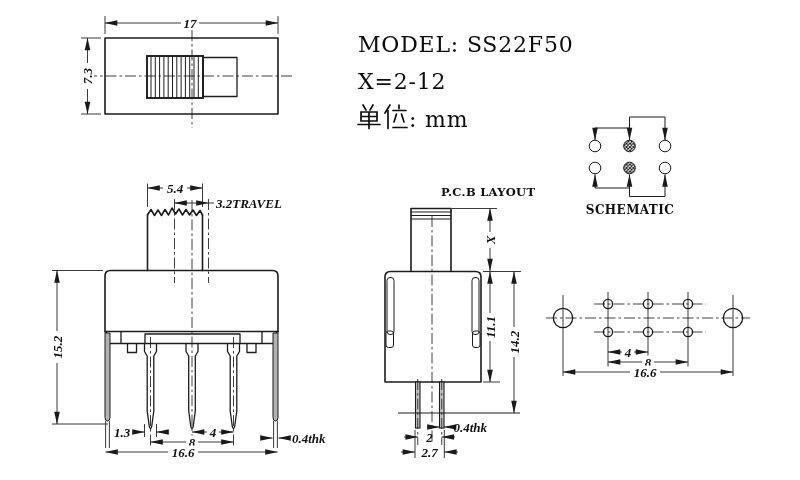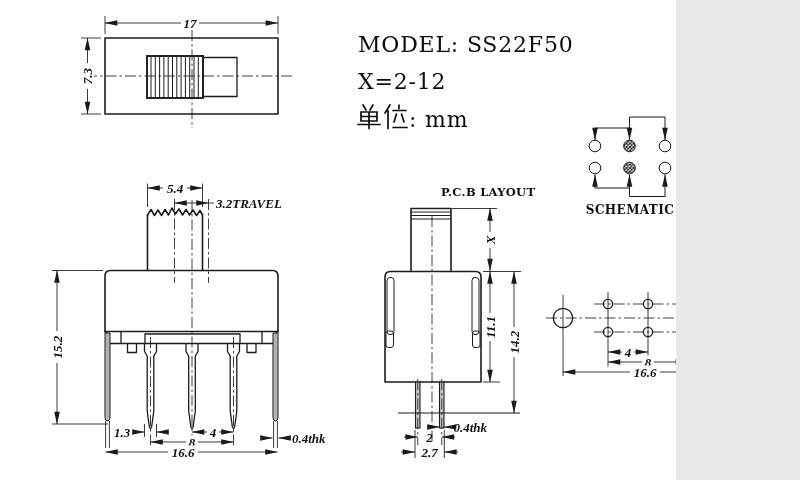--- a/index.html
+++ b/index.html
@@ -1,16 +1,16 @@
 <!DOCTYPE html>
 <html><head>
 <meta charset="utf-8">
 <style>
   html,body{margin:0;padding:0;background:#e8e8e8;}
-  .page{width:676px;height:480px;background:#ffffff;position:relative;overflow:hidden;}
+  .page{width:800px;height:480px;background:#ffffff;position:relative;overflow:hidden;}
   svg{display:block;}
   .outline{fill:none;stroke:#1c1c1c;stroke-width:1.6;stroke-linejoin:round;stroke-linecap:round;}
   .med{fill:none;stroke:#1c1c1c;stroke-width:1.3;stroke-linejoin:round;}
   .thin{fill:none;stroke:#1c1c1c;stroke-width:1;}
   .dim{fill:none;stroke:#242424;stroke-width:0.9;}
   .cl{fill:none;stroke:#2a2a2a;stroke-width:0.9;stroke-dasharray:11 3 2.5 3;}
   .dimtxt{font:italic bold 13px "Liberation Serif", serif;fill:#101010;}
   .heading{font:bold 12px "DejaVu Serif", serif;fill:#101010;letter-spacing:0.4px;}
   .heading-sm{font:bold 11.5px "DejaVu Serif", serif;fill:#101010;letter-spacing:0.3px;}
   .titletxt{font:22px "DejaVu Serif", serif;fill:#0d0d0d;letter-spacing:0.8px;}

